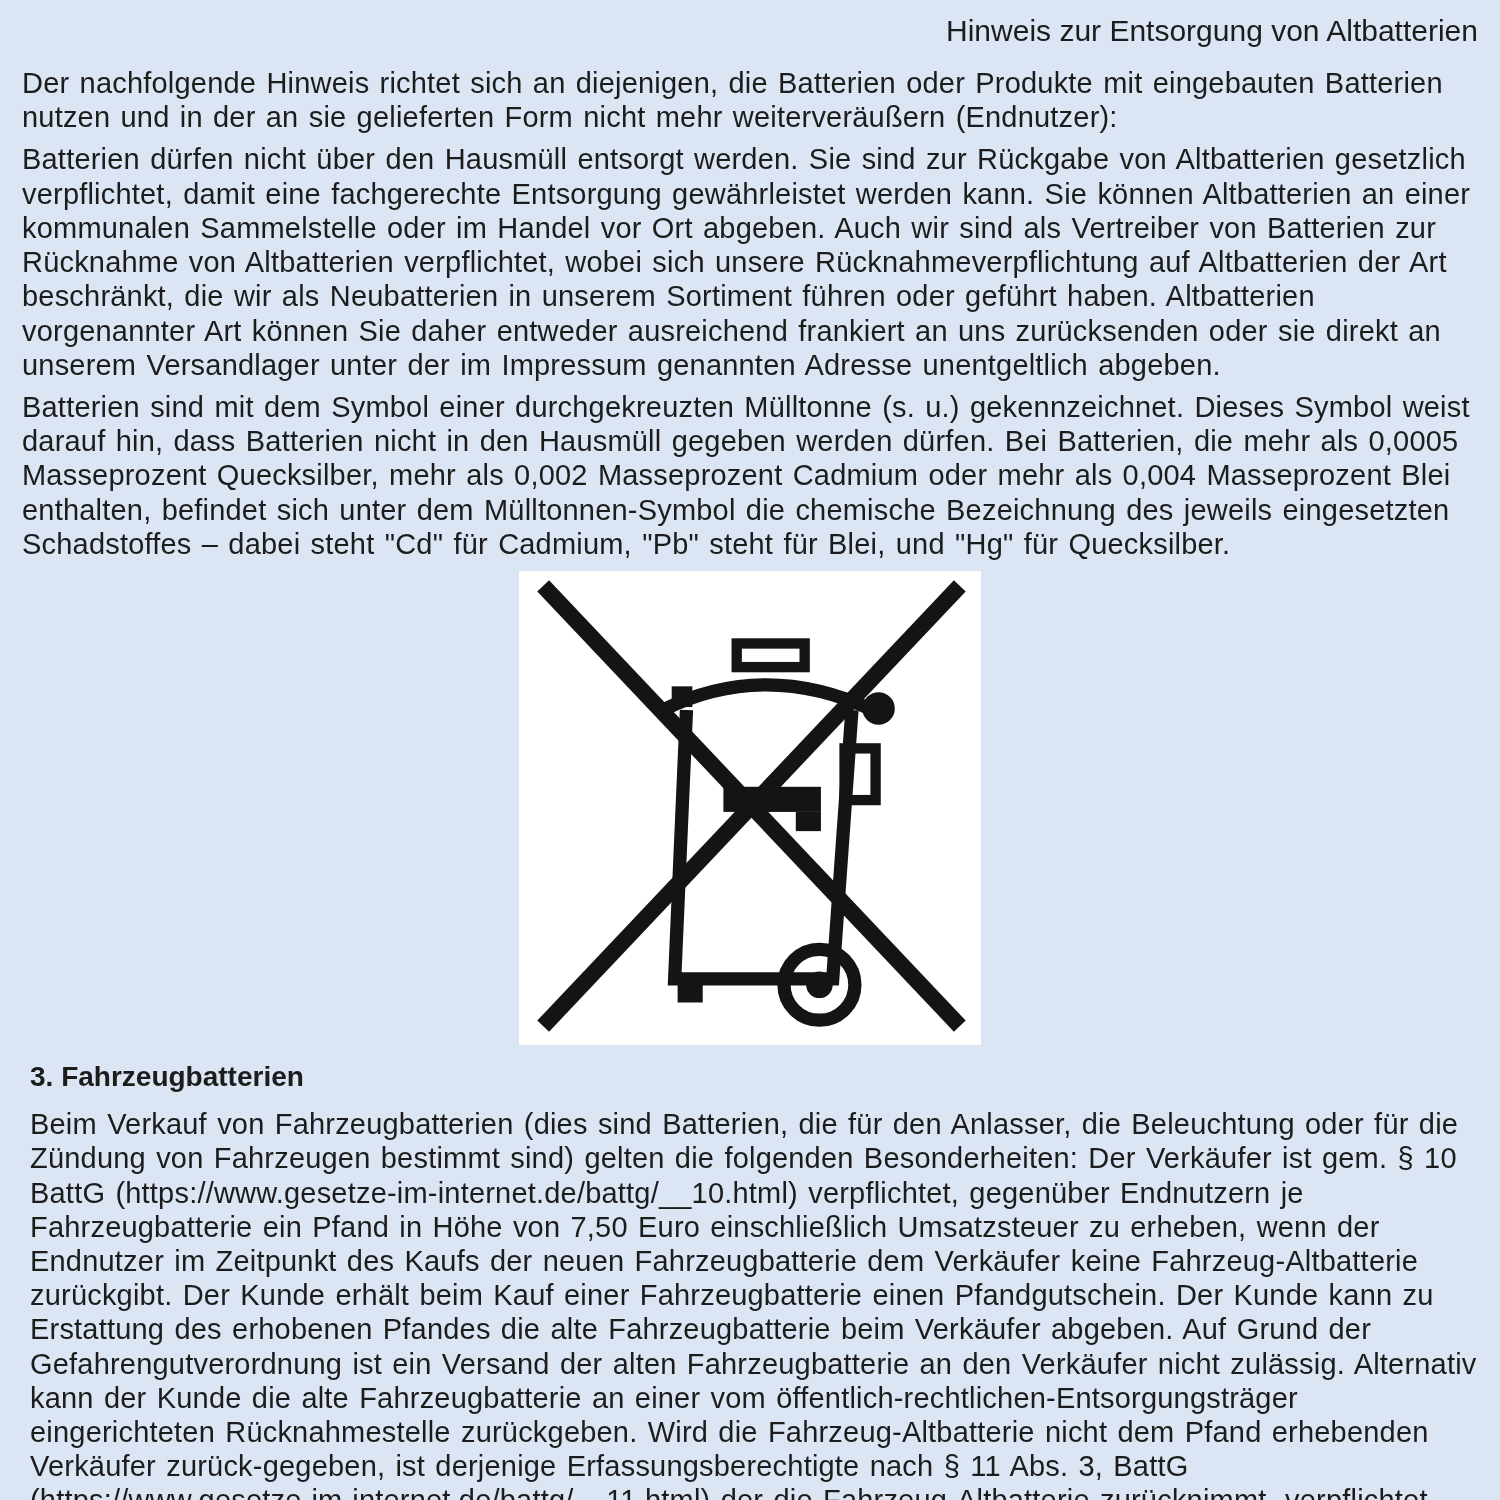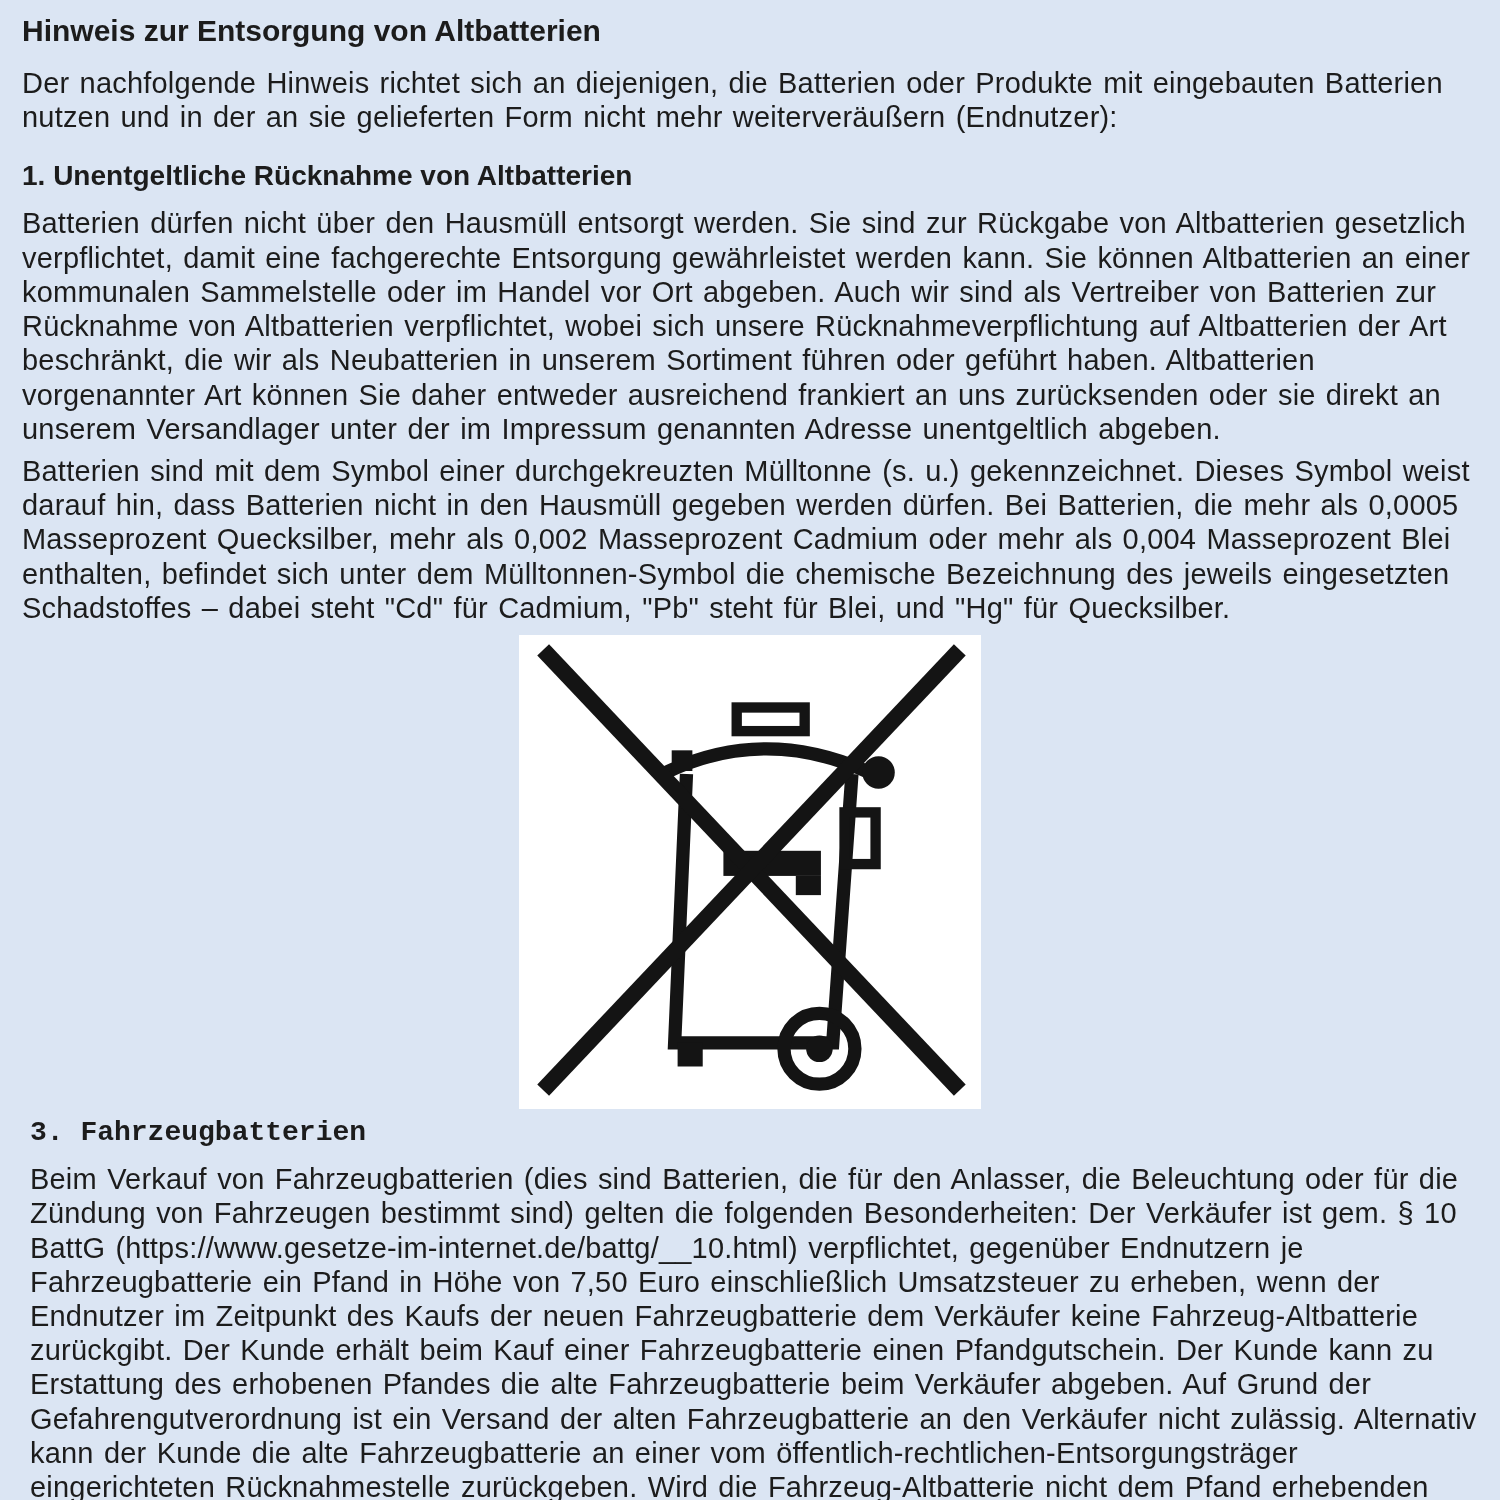--- a/index.html
+++ b/index.html
@@ -13,22 +13,23 @@
     font-family: "Liberation Sans", "DejaVu Sans", sans-serif;
   }
   .page {
     width: 1500px;
     min-height: 1500px;
     box-sizing: border-box;
     padding: 8px 22px 26px 22px;
   }
   .doc-title {
     font-size: 30px;
-    font-weight: bold;
+    font-weight: normal;
     margin: 6px 0 18px 0;
+    text-align: right;
   }
   .section-heading {
     font-size: 28px;
     font-weight: bold;
     margin: 26px 0 14px 0;
   }
   .body-text {
     font-size: 29px;
     line-height: 1.18;
     letter-spacing: 0.2px;
@@ -40,35 +41,33 @@
     width: 458px;
     margin: 10px auto 0 auto;
     padding: 6px 2px;
     text-align: center;
   }
   .section-3 .section-heading,
   .section-3 .body-text {
     margin-left: 8px;
   }
   .section-3 .section-heading {
-    margin-top: 8px;
-    font-family: Liberation Mono, monospace;
+    margin-top: 16px;
   }
 </style>
 </head>
 <body>
 
 <div class="page">
 
   <h1 class="doc-title">Hinweis zur Entsorgung von Altbatterien</h1>
 
   <p class="body-text">Der nachfolgende Hinweis richtet sich an diejenigen, die Batterien oder Produkte mit eingebauten Batterien nutzen und in der an sie gelieferten Form nicht mehr weiterveräußern (Endnutzer):</p>
 
   <div class="section">
-    <h2 class="section-heading">1. Unentgeltliche Rücknahme von Altbatterien</h2>
     <p class="body-text">Batterien dürfen nicht über den Hausmüll entsorgt werden. Sie sind zur Rückgabe von Altbatterien gesetzlich verpflichtet, damit eine fachgerechte Entsorgung gewährleistet werden kann. Sie können Altbatterien an einer kommunalen Sammelstelle oder im Handel vor Ort abgeben. Auch wir sind als Vertreiber von Batterien zur Rücknahme von Altbatterien verpflichtet, wobei sich unsere Rücknahmeverpflichtung auf Altbatterien der Art beschränkt, die wir als Neubatterien in unserem Sortiment führen oder geführt haben. Altbatterien vorgenannter Art können Sie daher entweder ausreichend frankiert an uns zurücksenden oder sie direkt an unserem Versandlager unter der im Impressum genannten Adresse unentgeltlich abgeben.</p>
   </div>
 
   <div class="section">
     <p class="body-text">Batterien sind mit dem Symbol einer durchgekreuzten Mülltonne (s. u.) gekennzeichnet. Dieses Symbol weist darauf hin, dass Batterien nicht in den Hausmüll gegeben werden dürfen. Bei Batterien, die mehr als 0,0005 Masseprozent Quecksilber, mehr als 0,002 Masseprozent Cadmium oder mehr als 0,004 Masseprozent Blei enthalten, befindet sich unter dem Mülltonnen-Symbol die chemische Bezeichnung des jeweils eingesetzten Schadstoffes – dabei steht "Cd" für Cadmium, "Pb" steht für Blei, und "Hg" für Quecksilber.</p>
   </div>
 
   <div class="symbol-box">
     <span>
       <svg width="444" height="458" viewBox="0 0 300 310" xmlns="http://www.w3.org/2000/svg" aria-hidden="true">

